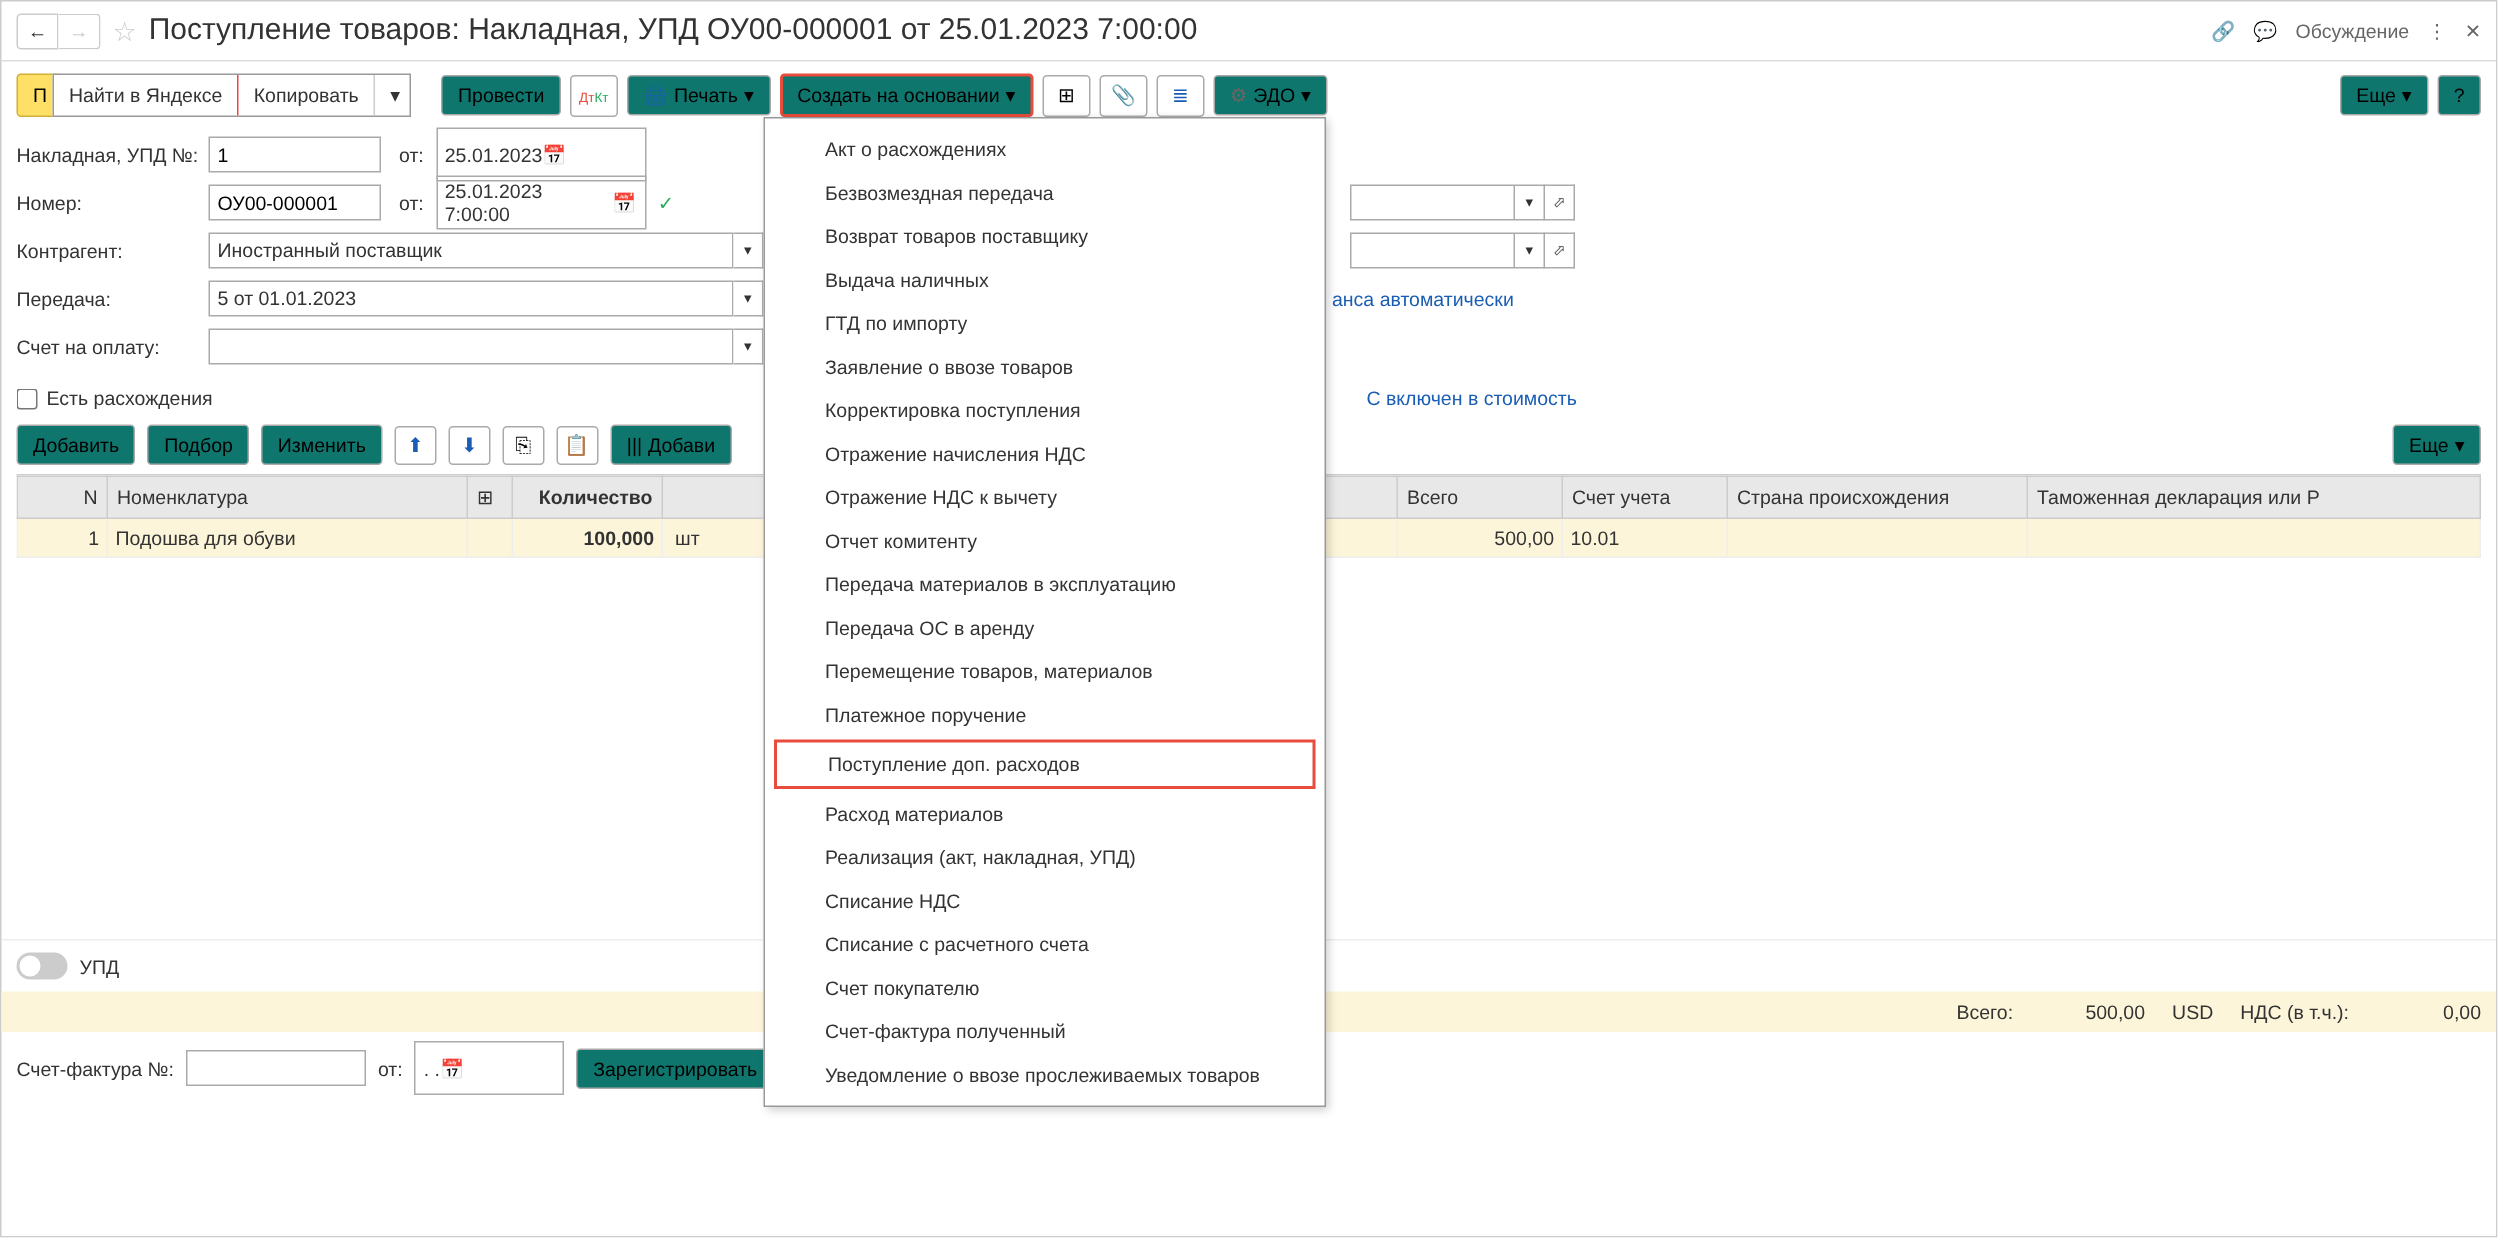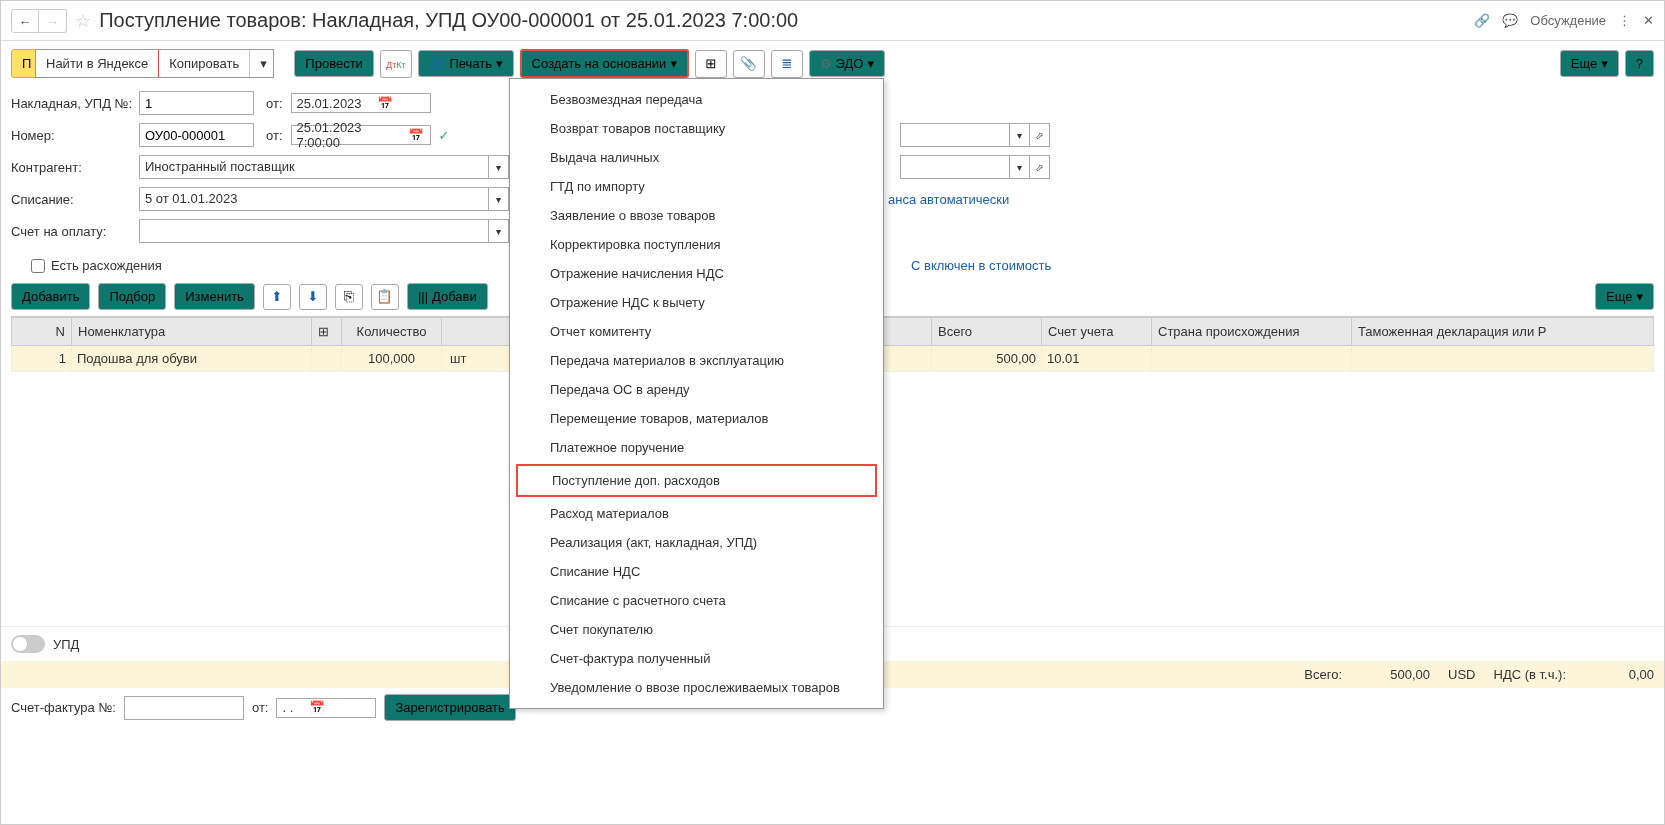--- a/index.html
+++ b/index.html
@@ -22,43 +22,43 @@
 .context-menu .dd { border-left: 1px solid #ccc; width: 24px; text-align: center; }
 .btn { background: #0f766e; border: 1px solid #aaa; padding: 5px 10px; cursor: pointer; border-radius: 3px; font-size: 13px; display: flex; align-items: center; gap: 4px; }
 .icon-btn { background: #fff; border: 1px solid #aaa; width: 32px; height: 28px; cursor: pointer; border-radius: 3px; display: flex; align-items: center; justify-content: center; }
 .btn-highlight { border: 2px solid #e74c3c; }
 .toolbar-right { margin-left: auto; display: flex; gap: 6px; }
 
 .form-area { padding: 4px 10px; }
 .form-row { display: flex; align-items: center; margin-bottom: 6px; height: 26px; }
 .label { width: 128px; font-size: 13px; }
 .input { border: 1px solid #aaa; padding: 3px 5px; height: 24px; font-size: 13px; }
-.input-date { border: 1px solid #aaa; padding: 3px 5px; height: 20px; display: flex; align-items: center; gap: 16px; }
+.input-date { border: 1px solid #aaa; padding: 3px 5px; height: 36px; display: flex; align-items: center; gap: 0; }
 .cal-icon { color: #888; cursor: pointer; }
 .dropdown-wrap { display: flex; }
 .dropdown { border: 1px solid #aaa; padding: 3px 5px; height: 24px; background: #fff; }
 .dd-btn { border: 1px solid #aaa; border-left: none; width: 20px; height: 24px; display: flex; align-items: center; justify-content: center; background: #fff; cursor: pointer; font-size: 10px; }
 .from-label { margin: 0 8px 0 12px; }
 .right-col { position: absolute; left: 900px; display: flex; align-items: center; }
 .link-u { color: #1a5db4; cursor: pointer; }
-.checkbox-row { display: flex; align-items: center; gap: 6px; padding: 4px 10px; margin-left: 20px; }
+.checkbox-row { display: flex; align-items: center; gap: 6px; padding: 4px 10px; }
 .checkbox-row input { width: 14px; height: 14px; }
 
 .table-toolbar { display: flex; align-items: center; padding: 6px 10px; gap: 8px; }
 .small-icon-btn { width: 28px; height: 26px; border: 1px solid #aaa; background: #fff; cursor: pointer; border-radius: 3px; display: flex; align-items: center; justify-content: center; }
 .arrow-up { color: #1a5db4; }
 .arrow-down { color: #1a5db4; }
 
 .table { width: 100%; border-collapse: collapse; }
 .table th { background: #e8e8e8; border: 1px solid #ccc; padding: 6px; text-align: left; font-weight: normal; font-size: 13px; }
 .table td { border: 1px solid #eee; padding: 5px; background: #fdf5d9; }
 .table .num-col { width: 60px; text-align: right; }
 .table .nom-col { width: 240px; }
 .table .ico-col { width: 30px; }
-.table .qty-col { width: 100px; text-align: center; }
+.table .qty-col { width: 100px; text-align: right; font-weight: bold; }
 .table-scroll { height: 310px; overflow: auto; border-top: 1px solid #ccc; margin: 0 10px; position: relative; }
 
 .dropdown-menu { position: absolute; left: 509px; top: 78px; width: 375px; background: #fff; border: 1px solid #999; box-shadow: 2px 2px 6px rgba(0,0,0,0.2); z-index: 100; padding: 6px 0; }
 .dropdown-menu .item { padding: 7px 40px; cursor: pointer; font-size: 13px; }
 .dropdown-menu .item-highlight { border: 2px solid #e74c3c; margin: 2px 6px; padding: 7px 34px; }
 
 .bottom-toggle { display: flex; align-items: center; padding: 8px 10px; gap: 8px; border-top: 1px solid #eee; }
 .toggle { width: 34px; height: 18px; background: #ccc; border-radius: 9px; position: relative; cursor: pointer; }
 .toggle::after { content: ''; width: 14px; height: 14px; background: #fff; border-radius: 50%; position: absolute; top: 2px; left: 2px; }
 
@@ -172,21 +172,21 @@
         <div class="dropdown-wrap">
           <div class="dropdown" style="width:110px"></div>
           <div class="dd-btn">▾</div>
           <div class="dd-btn">
               <span class="popup-icon"></span>
             </div>
         </div>
       </div>
     </div>
     <div class="form-row">
-      <div class="label">Списание:</div>
+      <div class="label">Передача:</div>
       <div class="dropdown-wrap">
         <div class="dropdown" style="width:350px"><span>5 от 01.01.2023</span></div>
         <div class="dd-btn">▾</div>
       </div>
       <div class="right-col" style="left:888px">
         <span class="link-u">анса автоматически</span>
       </div>
     </div>
     <div class="form-row">
       <div class="label">Счет на оплату:</div>
@@ -275,20 +275,21 @@
     <input class="input" style="width: 120px;">
     <span>от:</span>
     <div class="input-date" style="width:100px">
       <span>. .</span>
         <span class="cal-icon">📅</span>
     </div>
     <button class="btn">Зарегистрировать</button>
   </div>
 
   <div class="dropdown-menu">
+    <div class="item">Акт о расхождениях</div>
     <div class="item">Безвозмездная передача</div>
     <div class="item">Возврат товаров поставщику</div>
     <div class="item">Выдача наличных</div>
     <div class="item">ГТД по импорту</div>
     <div class="item">Заявление о ввозе товаров</div>
     <div class="item">Корректировка поступления</div>
     <div class="item">Отражение начисления НДС</div>
     <div class="item">Отражение НДС к вычету</div>
     <div class="item">Отчет комитенту</div>
     <div class="item">Передача материалов в эксплуатацию</div>

